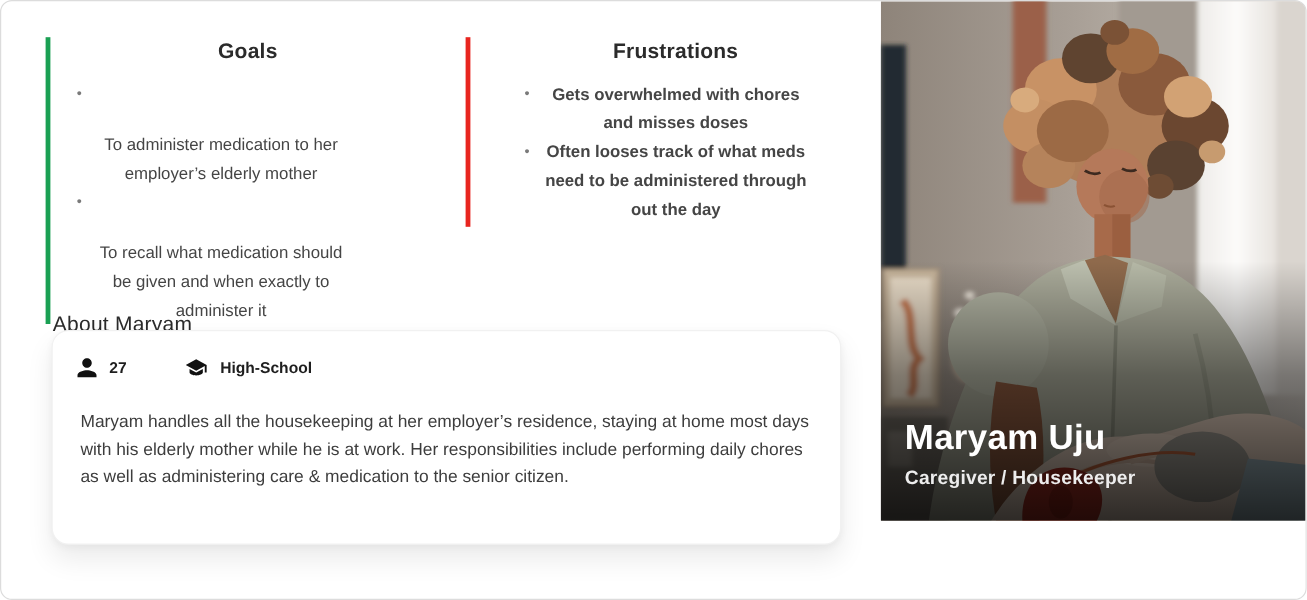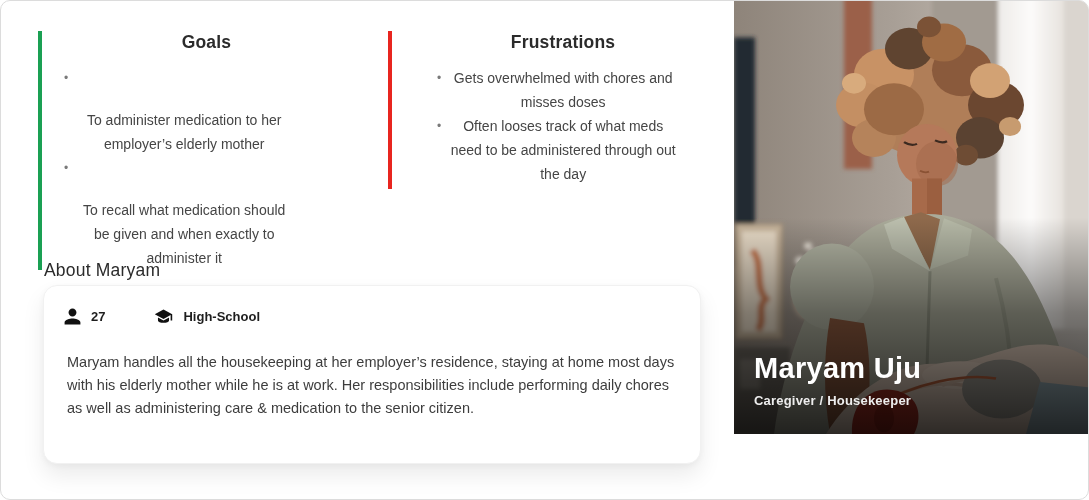--- a/index.html
+++ b/index.html
@@ -23,29 +23,29 @@
   .section.goals { left: 37px; width: 320px; border-left: 4px solid #1aa053; }
   .section.frustrations { left: 387px; width: 310px; border-left: 4px solid #e8251f; padding-left: 36px; }
   .section h2 {
     margin: 1px 0 13px 0;
     font-size: 17.5px; font-weight: 700; color: #2b2b2b; letter-spacing: .2px;
   }
   .bullet-list { margin: 0; padding: 0 0 0 9px; list-style: none; }
   .bullet-list li { display: flex; gap: 8px; font-size: 14px; line-height: 24px; color: #454545; }
   .bullet-dot { color: #7a7a7a; font-size: 12px; line-height: 24px; }
   .goals .bullet-text { max-width: 216px; margin-top: 42px; }
-  .frustrations .bullet-text { max-width: 228px; }
+  .frustrations .bullet-text { max-width: 228px; font-weight: bold; }
 
   
   .about-title {
     position: absolute; left: 43px; top: 259px;
     margin: 0; font-size: 17.5px; font-weight: 400; color: #2b2b2b; letter-spacing: .2px;
   }
   .about-card {
-    position: absolute; left: 42px; top: 284px;
+    position: absolute; left: 42px; top: 274px;
     width: 658px; height: 179px; box-sizing: border-box;
     background: #fff;
     border: 1px solid #f1f1f1;
     border-radius: 14px;
     box-shadow: 0 12px 22px rgba(0,0,0,.08), 0 2px 6px rgba(0,0,0,.04);
     padding: 21px 24px 0 19px;
   }
   .stats-row { display: flex; align-items: center; }
   .stat { display: flex; align-items: center; gap: 9px; font-size: 13px; font-weight: 700; color: #1e1e1e; }
   .stat + .stat { margin-left: 48px; }
@@ -54,21 +54,21 @@
     margin: 25px 0 0 4px;
     width: 614px;
     font-size: 14.5px; line-height: 23px; color: #3d3d3d;
   }
 
   
   .photo-panel { position: absolute; left: 733px; top: 0; width: 354px; height: 433px; }
   .photo-panel svg.photo { position: absolute; inset: 0; width: 100%; height: 100%; }
   .photo-caption { position: absolute; left: 20px; bottom: 26px; width: 318px; color: #fff; }
   .profile-name { margin: 0; font-size: 29px; font-weight: 700; letter-spacing: .3px; color: #ffffff; }
-  .profile-role { margin: 8px 0 0 0; font-size: 13px; font-weight: 700; color: #ededed; letter-spacing: .2px; }
+  .profile-role { margin: 8px 0 0 0; font-size: 16px; font-weight: 700; color: #ededed; letter-spacing: .2px; }
   .profile-quote { margin: 21px 0 0 0; font-size: 13px; font-weight: 700; color: #d9d9d9; line-height: 1.75; width: 312px; }
 </style>
 </head>
 <body>
 
 <div class="persona-card">
 
   <div class="section goals">
     <h2>Goals</h2>
     <ul class="bullet-list">

